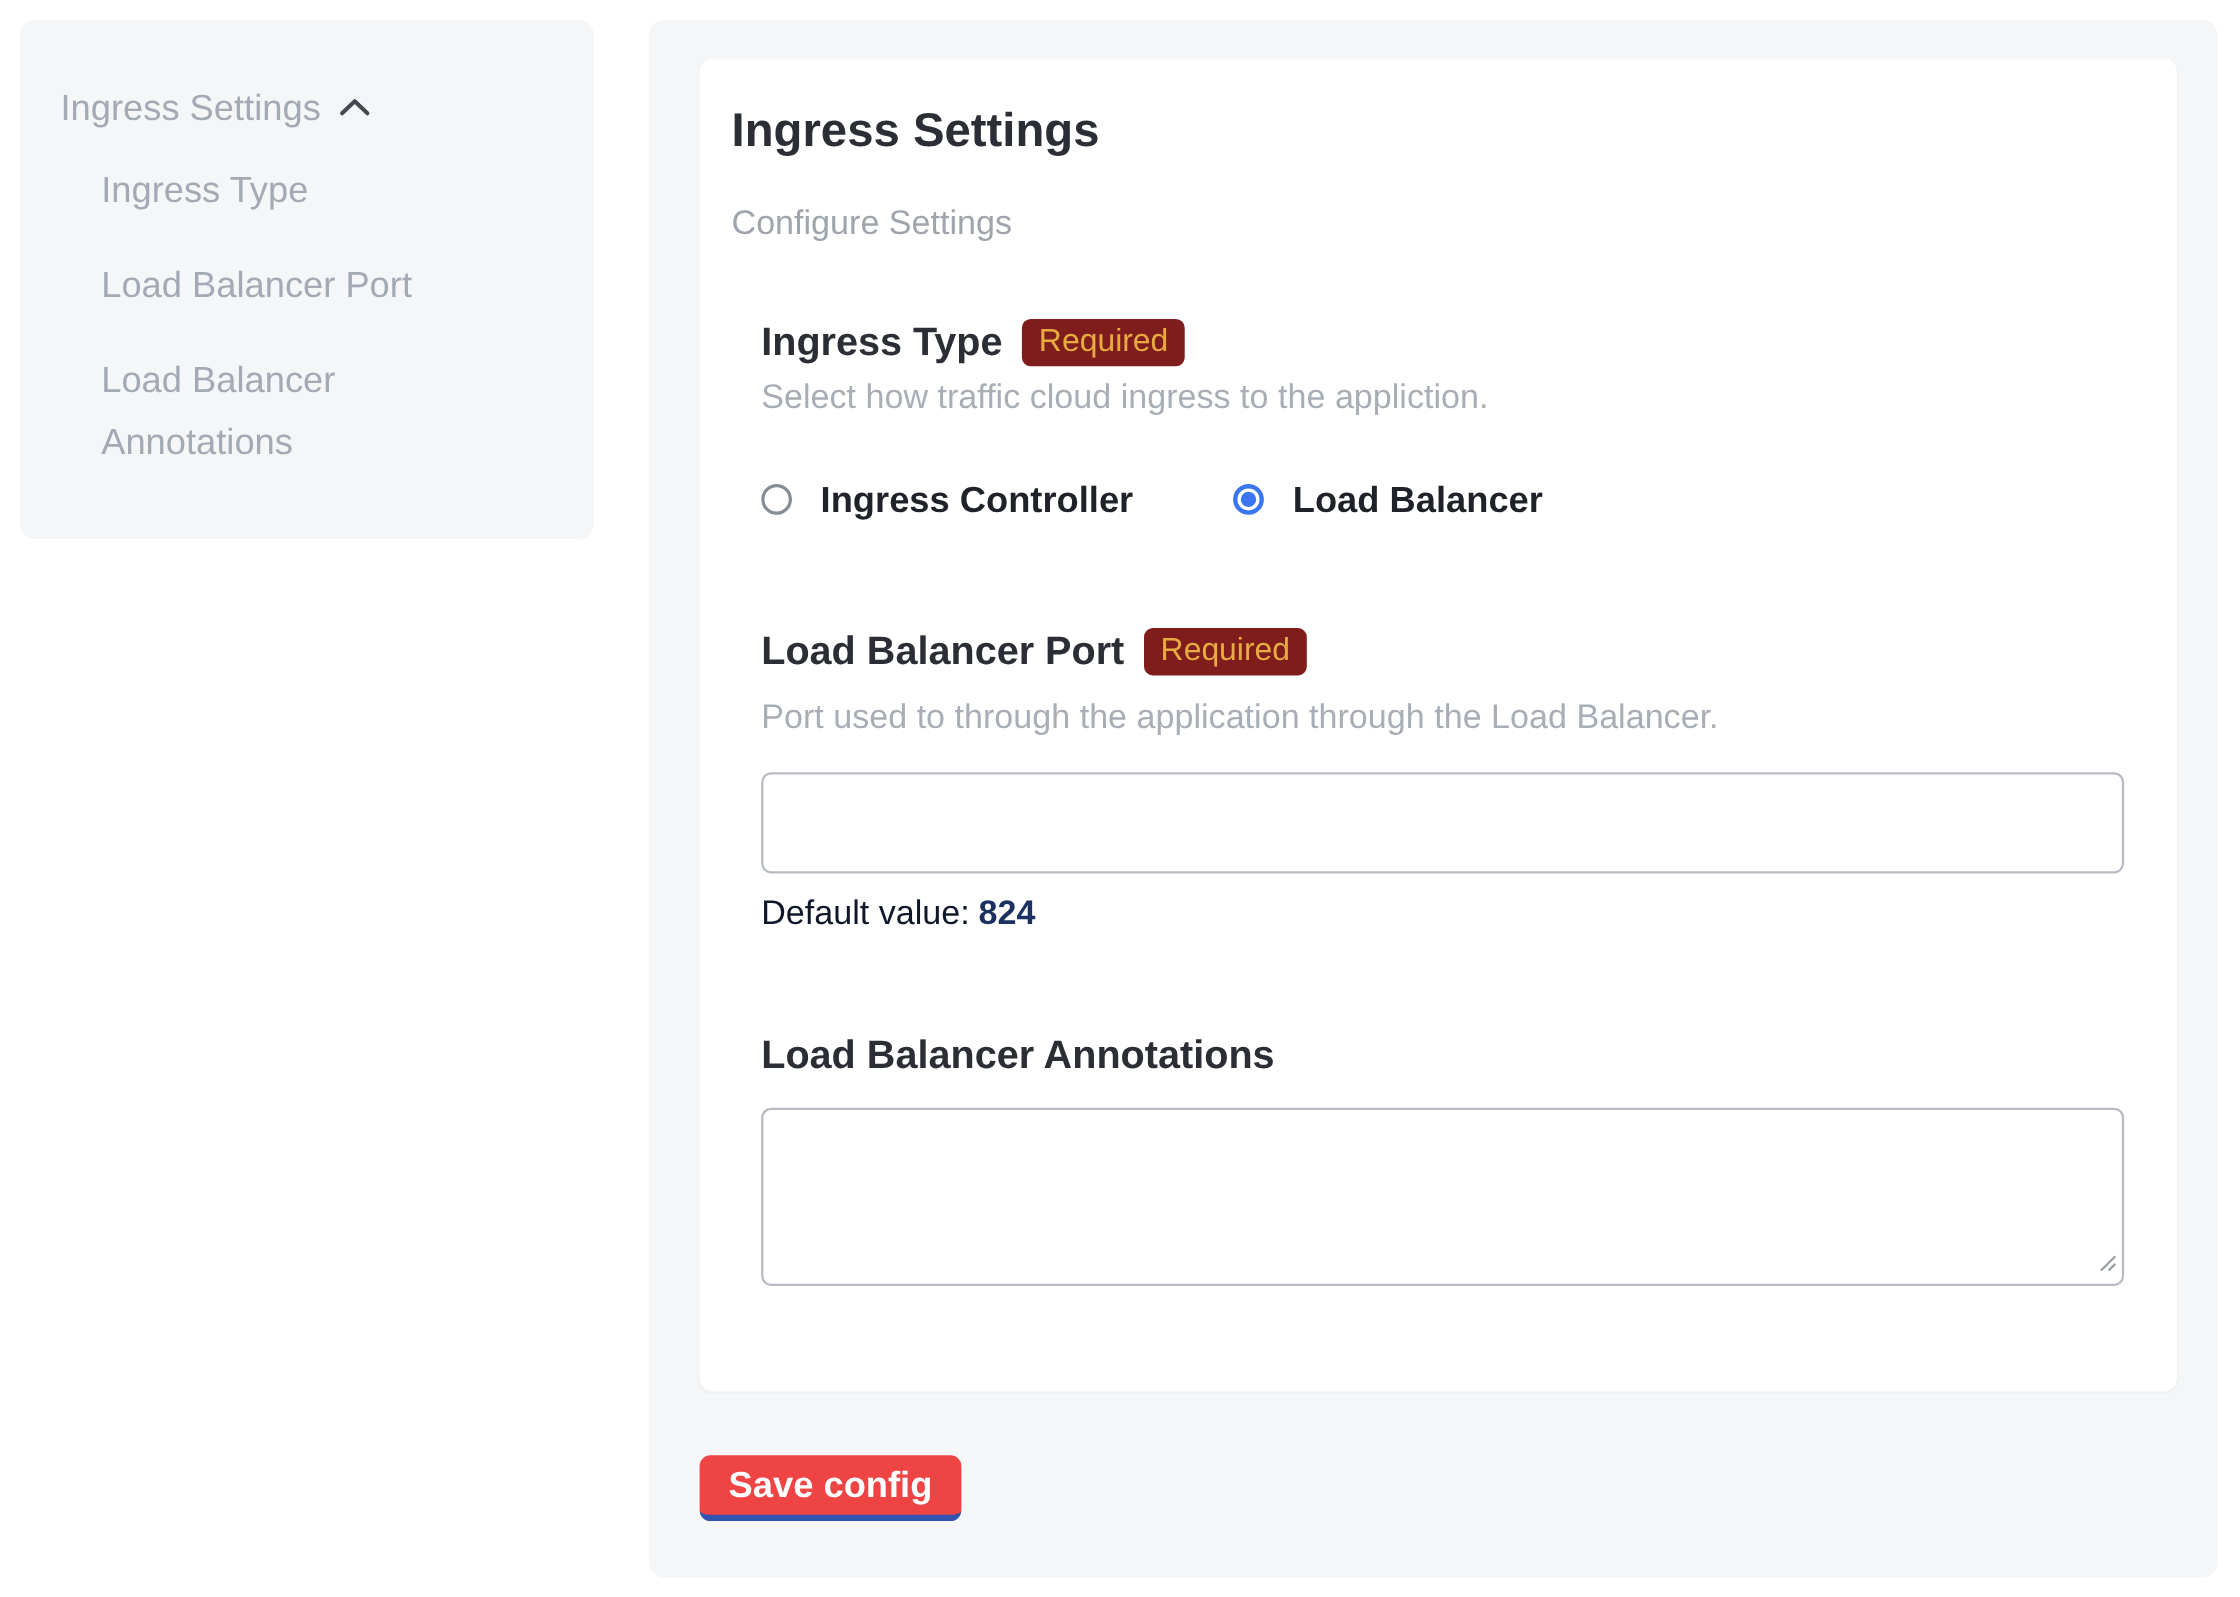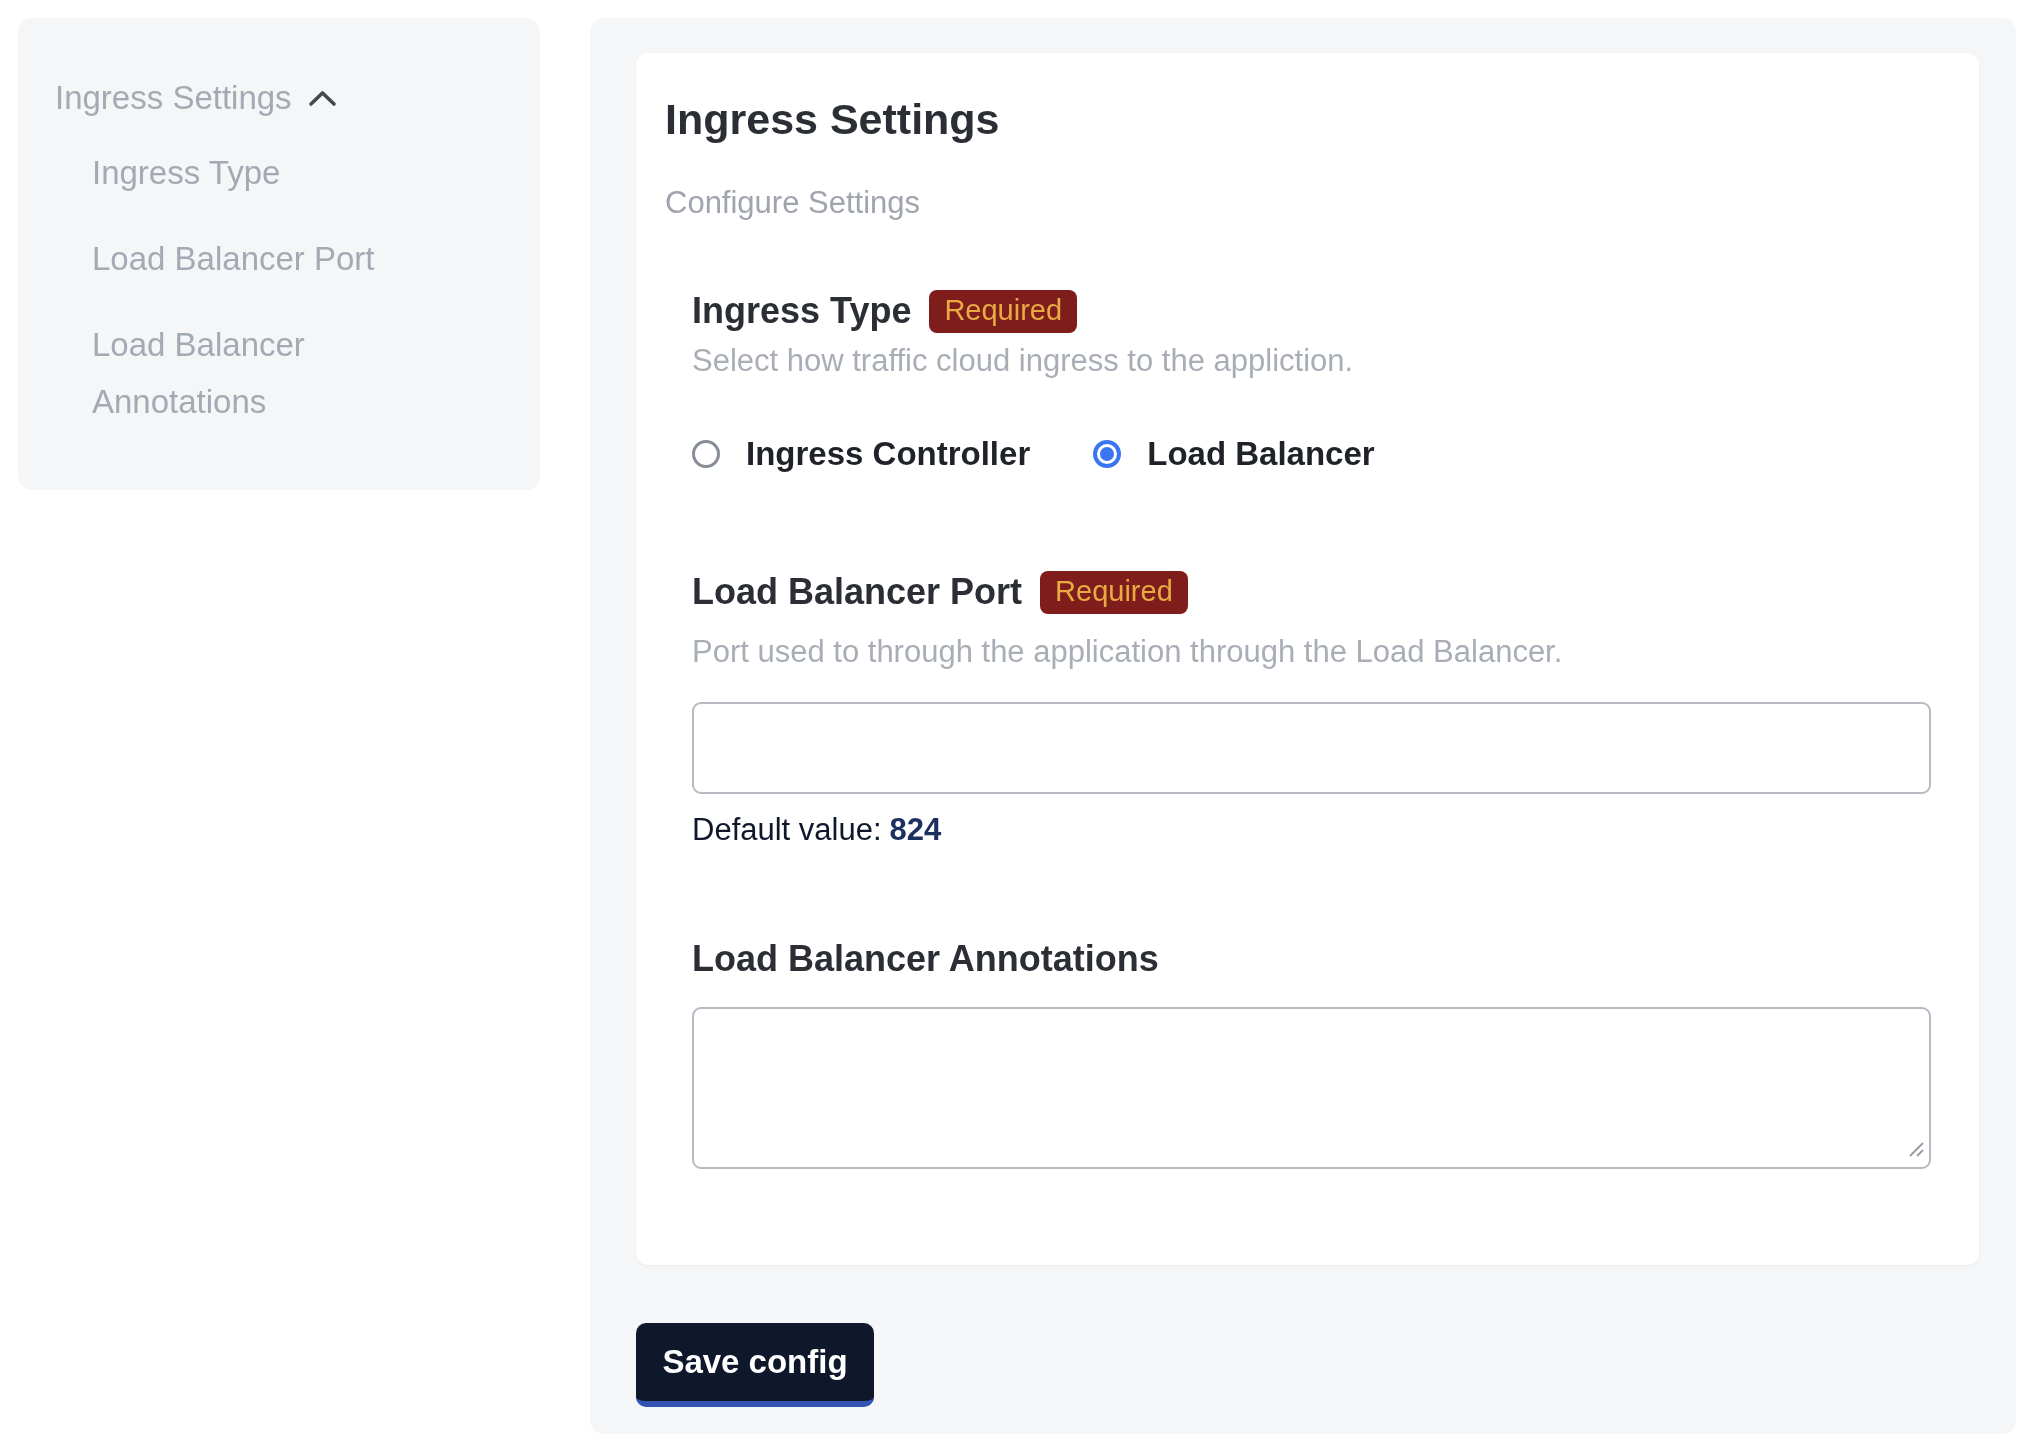--- a/index.html
+++ b/index.html
@@ -46,21 +46,21 @@
   .heading-row { display: flex; align-items: center; }
   .section h2 { font-size: 36px; line-height: 44px; font-weight: 700; color: #2b2e34; }
   .badge {
     display: inline-block; margin-left: 18px;
     font-size: 29px; line-height: 29px; color: #e7ab41;
     background: #7f1d1d; border-radius: 8px; padding: 6px 15px 8px;
   }
   .help { font-size: 31px; line-height: 40px; color: #a9aeb6; margin-top: 8px; }
 
   .sec-1 .heading-row { margin-top: 66px; }
-  .radio-row { margin-top: 56px; display: flex; align-items: center; height: 34px; }
+  .radio-row { margin-top: 56px; display: flex; align-items: center; height: 34px; gap: 28px; }
   .radio-group { display: inline-flex; align-items: center; cursor: pointer; }
   .radio-group + .radio-group { margin-left: 63px; }
   .radio {
     width: 28px; height: 28px; border-radius: 50%;
     border: 3px solid #878d96; background: #ffffff;
     display: inline-flex; align-items: center; justify-content: center;
     flex: none;
   }
   .radio.selected { border: 4px solid #3b76f2; }
   .radio.selected::after {
@@ -87,22 +87,22 @@
   .text-area {
     width: 1239px; height: 162px; resize: none;
     border: 2px solid #b6bac2; border-radius: 9px;
     background: #ffffff; font-size: 31px; padding: 14px 20px;
     font-family: inherit; color: #2b2e34; outline: none; display: block;
   }
   .resize-handle { position: absolute; right: 5px; bottom: 6px; pointer-events: none; }
 
   .save-btn {
     position: absolute; left: 46px; top: 1305px;
-    width: 238px; height: 84px;
-    background: #0f172a; border: none; border-bottom: 6px solid #3353b3;
+    width: 238px; height: 60px;
+    background: #ef4444; border: none; border-bottom: 6px solid #3353b3;
     border-radius: 10px; cursor: pointer;
     color: #ffffff; font-size: 33px; font-weight: 700;
     font-family: inherit;
   }
 </style>
 </head>
 <body>
 
 <div class="page">
 

